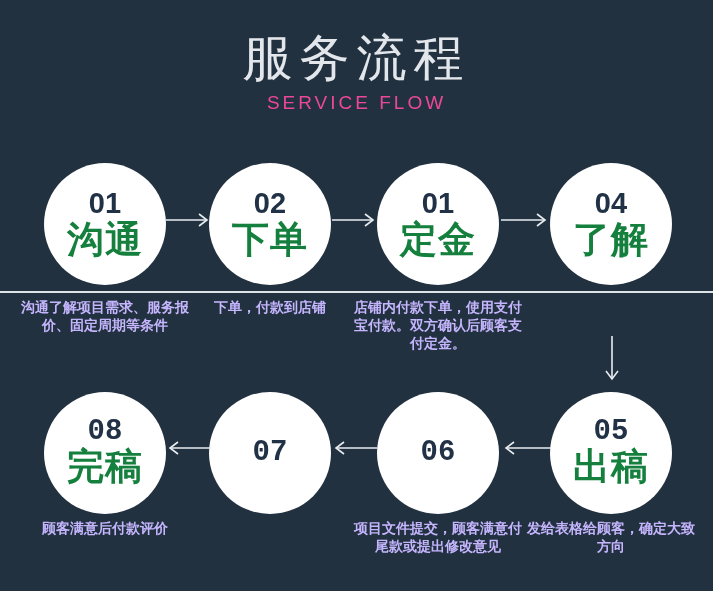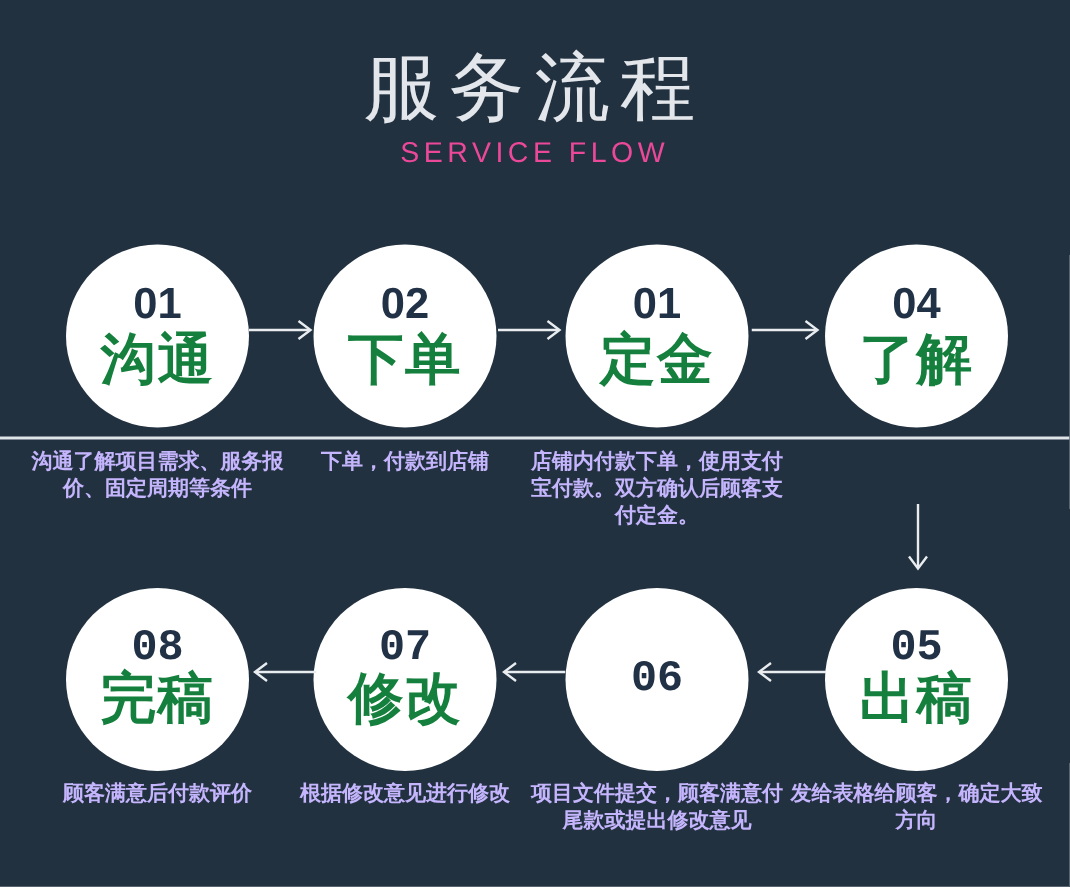--- a/index.html
+++ b/index.html
@@ -128,21 +128,20 @@
         <polyline points="2,35 8,43 14,35"></polyline>
     </svg>
   </div>
 
   <div class="circle r2 c1">
     <div class="num">08</div>
     <div class="lbl">完稿</div>
   </div>
   <div class="circle r2 c2">
     <div class="num">07</div>
-    <div class="lbl">修改</div>
   </div>
   <div class="circle r2 c3">
     <div class="num">06</div>
   </div>
   <div class="circle r2 c4">
     <div class="num">05</div>
     <div class="lbl">出稿</div>
   </div>
 
   <div class="arrow ar2" style="left:167px;">
@@ -158,17 +157,16 @@
     </svg>
   </div>
   <div class="arrow ar2" style="left:503px;">
     <svg width="48" height="16" viewBox="0 0 48 16" fill="none" stroke="#e9edf0" stroke-width="1.6">
       <line x1="48" y1="8" x2="4" y2="8"></line>
         <polyline points="11,2 3,8 11,14"></polyline>
     </svg>
   </div>
 
   <div class="desc d-r2 d-c1">顾客满意后付款评价</div>
-  <div class="desc d-r2 d-c2">根据修改意见进行修改</div>
   <div class="desc d-r2 d-c3">项目文件提交，顾客满意付尾款或提出修改意见</div>
   <div class="desc d-r2 d-c4">发给表格给顾客，确定大致方向</div>
 
 </div>
 
 </body></html>

